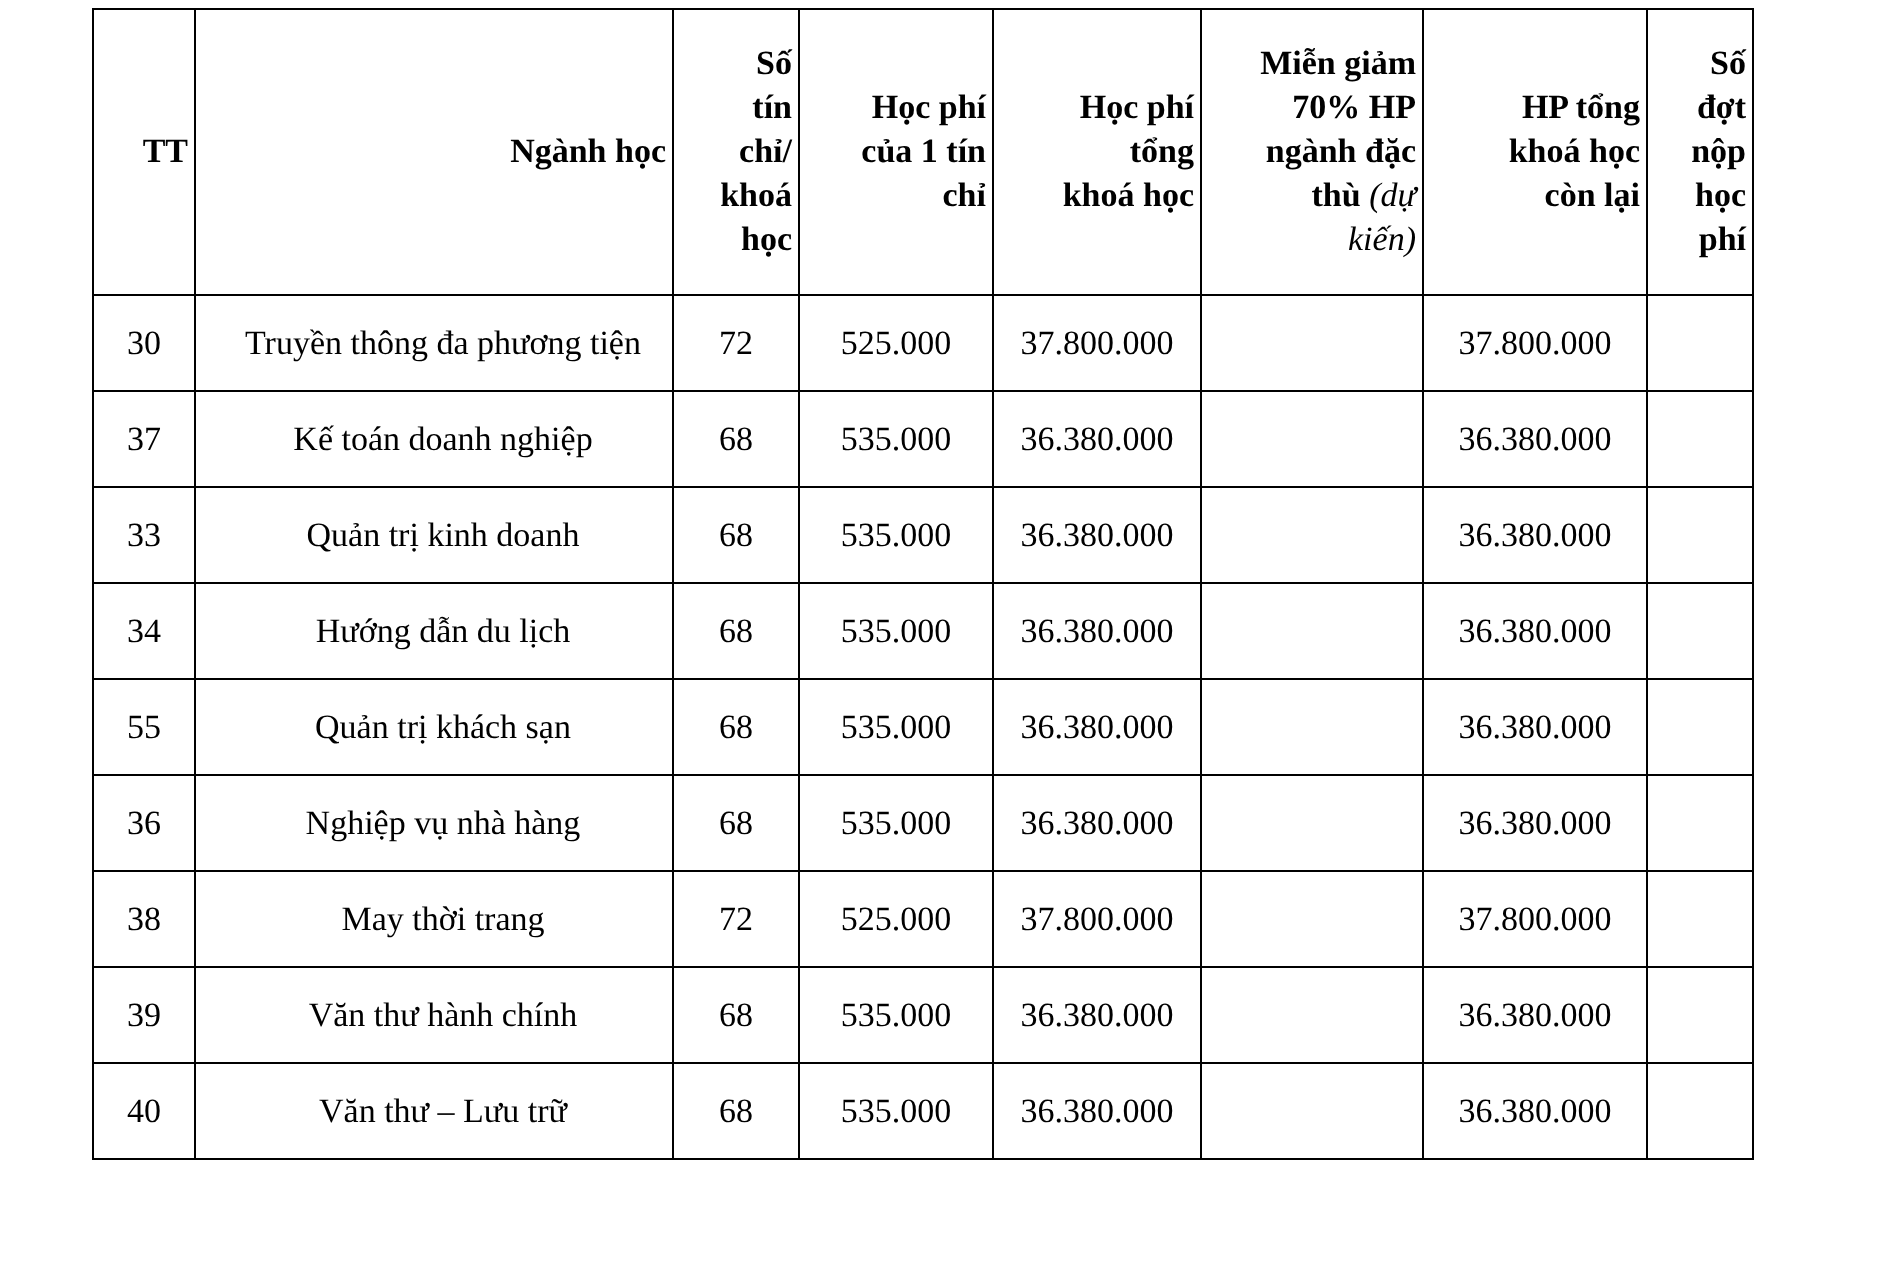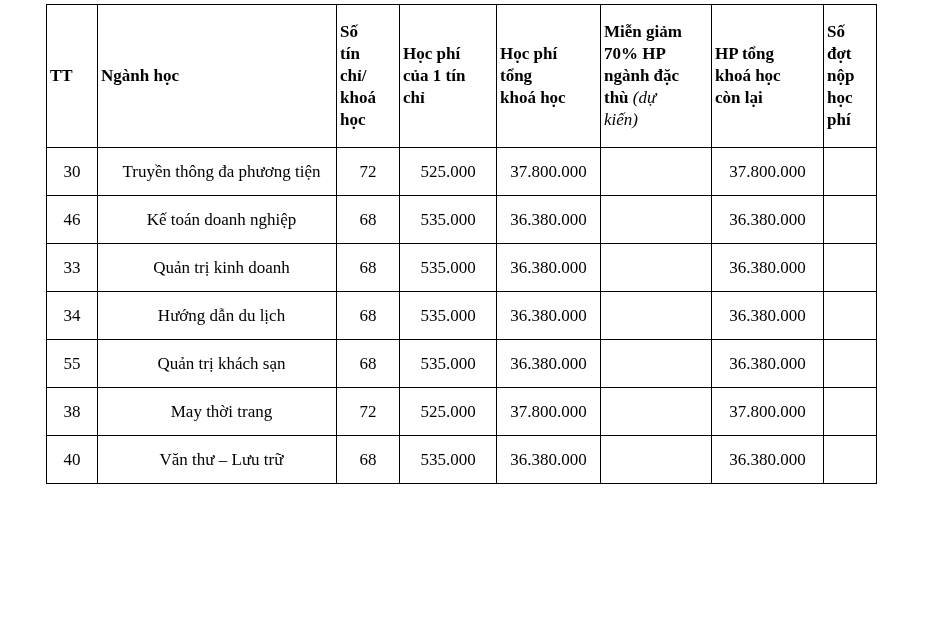--- a/index.html
+++ b/index.html
@@ -27,21 +27,21 @@
   }
   .fee-table th,
   .fee-table td {
     border: 1px solid #000000;
     overflow: hidden;
   }
   .fee-table th {
     font-weight: bold;
     font-size: 17px;
     line-height: 1.3;
-    text-align: left;
+    text-align: right;
     vertical-align: middle;
     white-space: pre-line;
     height: 138px;
     padding: 2px 3px;
   }
   .fee-table td {
     font-size: 17px;
     text-align: center;
     vertical-align: middle;
     height: 43px;
@@ -107,21 +107,21 @@
     <td class="cell-left">Truyền thông đa phương tiện</td>
     <td>72</td>
     <td>525.000</td>
     <td>37.800.000</td>
     <td></td>
     <td>37.800.000</td>
     <td></td>
   </tr>
 
   <tr>
-    <td>46</td>
+    <td>37</td>
     <td class="cell-left">Kế toán doanh nghiệp</td>
     <td>68</td>
     <td>535.000</td>
     <td>36.380.000</td>
     <td></td>
     <td>36.380.000</td>
     <td></td>
   </tr>
 
 
@@ -151,33 +151,53 @@
     <td>55</td>
     <td class="cell-left">Quản trị khách sạn</td>
     <td>68</td>
     <td>535.000</td>
     <td>36.380.000</td>
     <td></td>
     <td>36.380.000</td>
     <td></td>
   </tr>
 
+  <tr>
+    <td>36</td>
+    <td class="cell-left">Nghiệp vụ nhà hàng</td>
+    <td>68</td>
+    <td>535.000</td>
+    <td>36.380.000</td>
+    <td></td>
+    <td>36.380.000</td>
+    <td></td>
+  </tr>
 
 
   <tr>
     <td>38</td>
     <td class="cell-left">May thời trang</td>
     <td>72</td>
     <td>525.000</td>
     <td>37.800.000</td>
     <td></td>
     <td>37.800.000</td>
     <td></td>
   </tr>
 
+  <tr>
+    <td>39</td>
+    <td class="cell-left">Văn thư hành chính</td>
+    <td>68</td>
+    <td>535.000</td>
+    <td>36.380.000</td>
+    <td></td>
+    <td>36.380.000</td>
+    <td></td>
+  </tr>
 
   <tr>
     <td>40</td>
     <td class="cell-left">Văn thư – Lưu trữ</td>
     <td>68</td>
     <td>535.000</td>
     <td>36.380.000</td>
     <td></td>
     <td>36.380.000</td>
     <td></td>

